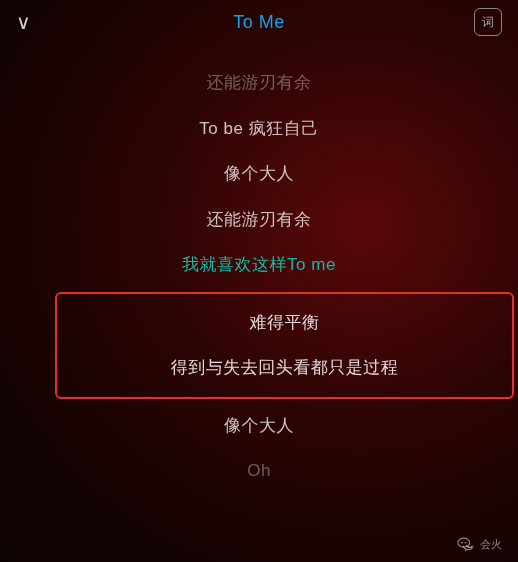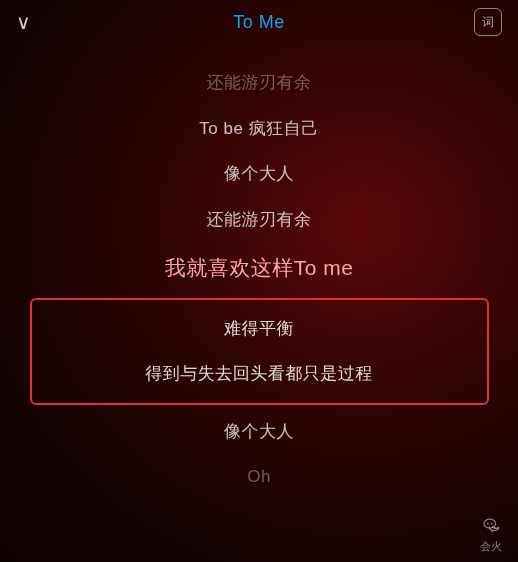--- a/index.html
+++ b/index.html
@@ -63,38 +63,38 @@
       font-size: 12px;
       cursor: pointer;
     }
 
     
     .lyrics-container {
       position: relative;
       z-index: 10;
       display: flex;
       flex-direction: column;
-      align-items: center;
+      align-items: flex-end;
       padding: 16px 4px;
       gap: 0;
     }
 
     .lyric-line {
       width: 100%;
       text-align: center;
       padding: 10px 0;
       font-size: 17px;
       color: rgba(255, 255, 255, 0.45);
       line-height: 1.5;
       letter-spacing: 0.5px;
     }
 
     .lyric-line.active {
-      color: #fca5a5;
-      font-size: 21px;
+      color: #14b8a6;
+      font-size: 17px;
     }
 
     .lyric-line.normal {
       color: rgba(255, 255, 255, 0.75);
     }
 
     .lyric-line.dim {
       color: rgba(255, 255, 255, 0.35);
     }
 
@@ -112,25 +112,24 @@
       color: rgba(255, 255, 255, 0.85);
     }
 
     
     .bottom-bar {
       position: absolute;
       bottom: 8px;
       right: 16px;
       z-index: 10;
       display: flex;
-      align-items: flex-end;
+      align-items: center;
       gap: 4px;
       color: rgba(255,255,255,0.5);
       font-size: 11px;
-      flex-direction: column;
     }
 
     .wechat-icon {
       width: 20px;
       height: 20px;
       display: flex;
       align-items: center;
       justify-content: center;
     }
   </style>

